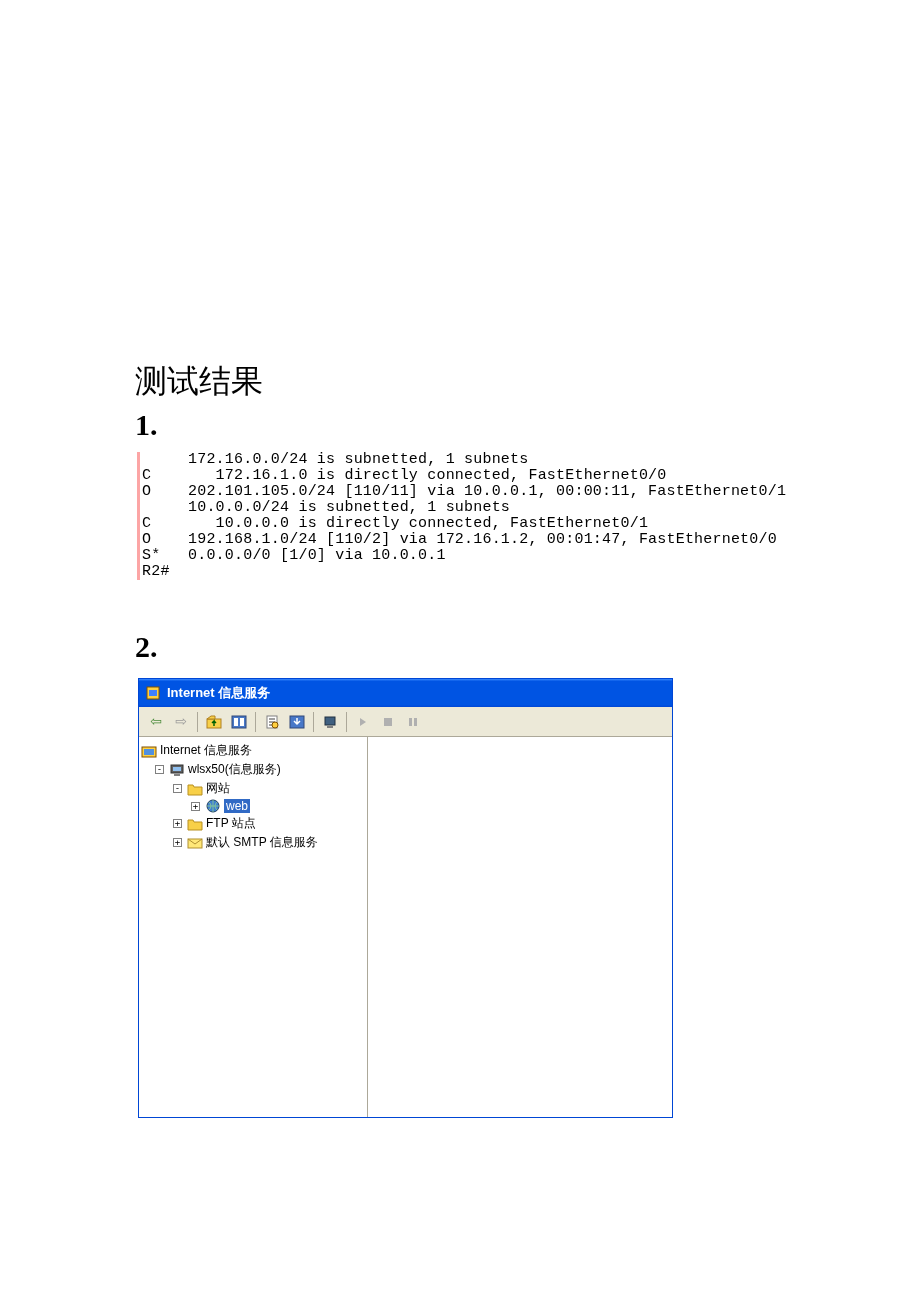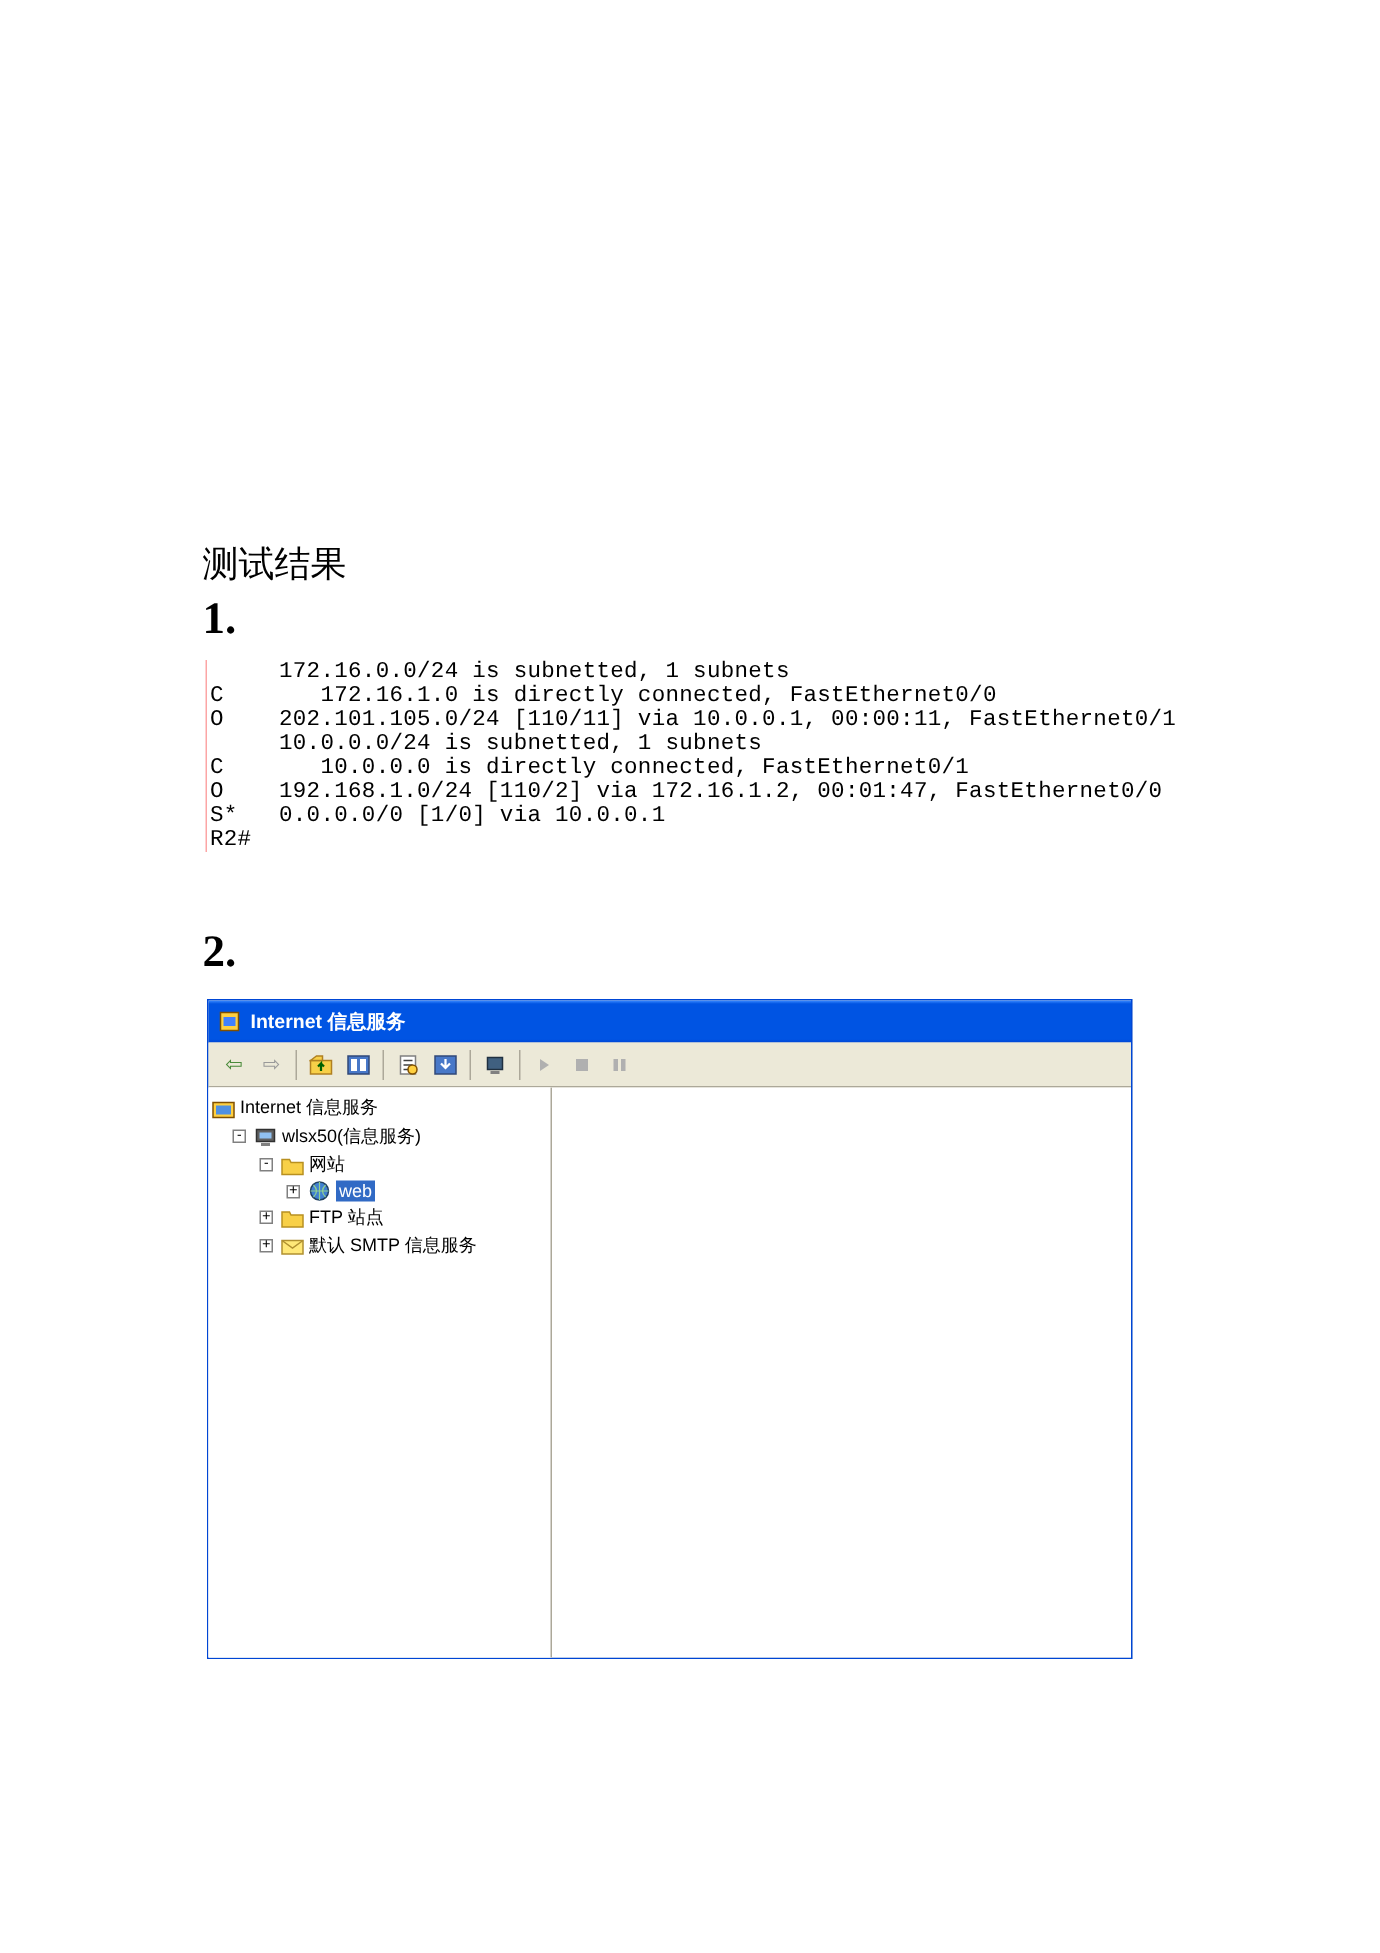--- a/index.html
+++ b/index.html
@@ -7,21 +7,21 @@
       width: 920px;
       height: 1302px;
       background: #fff;
       font-family: "SimSun", serif;
       position: relative;
     }
     .page {
       padding: 360px 135px 0 135px;
     }
     .heading1 {
-      font-size: 24px;
+      font-size: 32px;
       font-family: "SimSun", serif;
       margin-bottom: 4px;
     }
     .heading2 {
       font-size: 30px;
       font-weight: bold;
       font-family: "Times New Roman", serif;
       margin-bottom: 10px;
     }
     .heading2b {
@@ -30,26 +30,26 @@
       font-family: "Times New Roman", serif;
       margin-top: 50px;
       margin-bottom: 14px;
     }
     .terminal {
       font-family: "Courier New", monospace;
       font-size: 15px;
       line-height: 16px;
       letter-spacing: 0.2px;
       white-space: pre;
-      border-left: 1px solid #fca5a5;
+      border-left: 3px solid #fca5a5;
       padding-left: 2px;
       margin-left: 2px;
     }
     .iis-window {
-      width: 617px;
+      width: 535px;
       border: 1px solid #0046d5;
       background: #ece9d8;
       margin-left: 3px;
     }
     .titlebar {
       background: linear-gradient(to bottom, #3a8aff 0%, #0054e3 8%, #0054e3 92%, #0046d5 100%);
       height: 28px;
       display: flex;
       align-items: center;
       padding: 0 6px;

